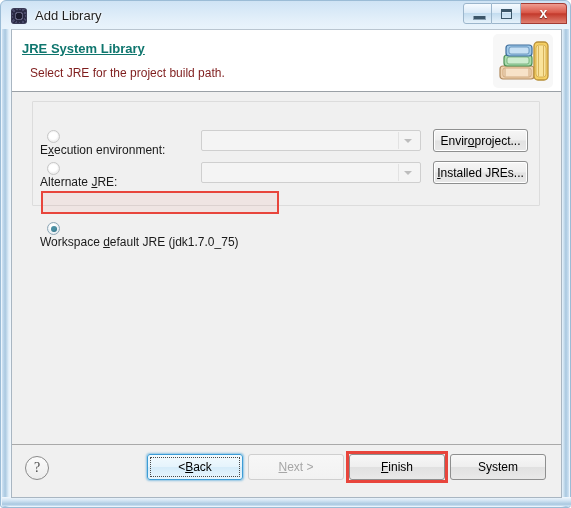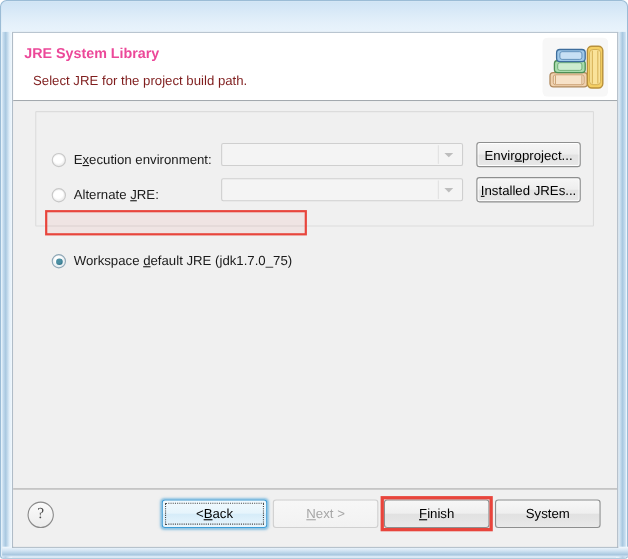--- a/index.html
+++ b/index.html
@@ -125,22 +125,23 @@
     height: 61px;
     background: #ffffff;
     border-bottom: 1px solid #9aa0a6;
     flex: 0 0 auto;
   }
   .wiz-title {
     position: absolute;
     left: 10px; top: 11px;
     font-size: 13px;
     font-weight: bold;
-    color: #ec4899;
-    white-space: nowrap;
+    color: #0f766e;
+    white-space: nowrap;
+    text-decoration: underline;
   }
   .wiz-desc {
     position: absolute;
     left: 18px; top: 36px;
     font-size: 12px;
     color: #7f1d1d;
     white-space: nowrap;
   }
   .wiz-icon {
     position: absolute;
@@ -171,21 +172,22 @@
     font-size: 12px;
     color: #000000;
     white-space: nowrap;
   }
 
   .row {
     position: absolute;
     left: 0;
     height: 22px;
     display: flex;
-    align-items: flex-end;
+    align-items: flex-start;
+    flex-direction: column;
   }
   .row.r1 { top: 28px; }
   .row.r2 { top: 60px; }
   .row.r3 { top: 92px; margin-top: 28px; }
 
   .radio {
     position: relative;
     width: 13px; height: 13px;
     margin-left: 14px;
     border-radius: 50%;
@@ -323,20 +325,36 @@
     box-sizing: border-box;
     pointer-events: none;
   }
   .btn-wrap { position: relative; display: flex; }
 </style>
 </head>
 <body>
 
 <div class="window">
 
+  <div class="titlebar">
+    <div class="title-icon"></div>
+    <div class="title-text">Add Library</div>
+
+    <div class="win-buttons">
+      <div class="win-btn">
+        <span class="glyph-min"></span>
+      </div>
+      <div class="win-btn">
+        <span class="glyph-max"></span>
+      </div>
+      <div class="win-btn close">
+        <span class="glyph-close">x</span>
+      </div>
+    </div>
+  </div>
 
   <div class="frame-left"></div>
   <div class="frame-right"></div>
   <div class="frame-bottom"></div>
 
   <div class="client">
 
     <div class="wiz-header">
       <div class="wiz-title">JRE System Library</div>
       <div class="wiz-desc">Select JRE for the project build path.</div>

